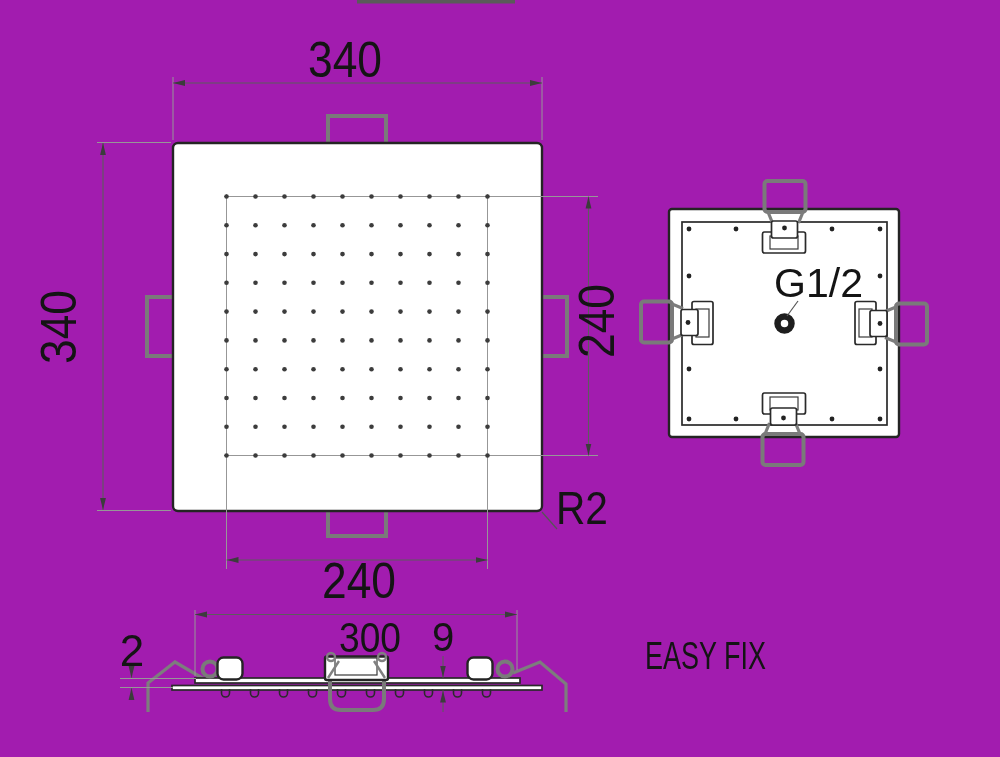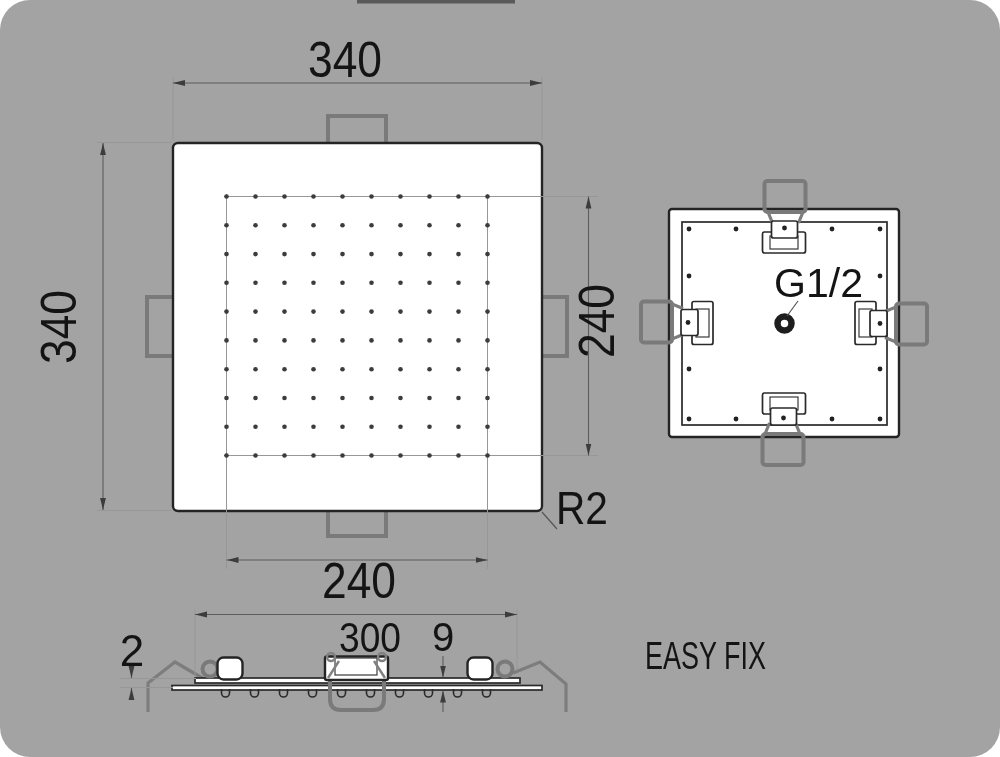--- a/index.html
+++ b/index.html
@@ -1,16 +1,16 @@
 <!DOCTYPE html>
 <html><head>
 <meta charset="utf-8">
 <style>
   html,body{margin:0;padding:0;background:#ffffff;}
-  .page{position:relative;width:1000px;height:757px;background:#a3a3a3;overflow:hidden;border-radius:30px;}
+  .page{position:relative;width:1000px;height:757px;background:#a21caf;overflow:hidden;}
   svg{display:block;}
   
   .o  {fill:none;stroke:#242424;stroke-width:2.4;}
   .o2 {fill:none;stroke:#2a2a2a;stroke-width:1.7;}
   .o3 {fill:none;stroke:#3a3a3a;stroke-width:1.2;}
   .wf {fill:#ffffff;}
   .g  {fill:none;stroke:#7a7a7a;stroke-width:4;}
   .g2 {fill:none;stroke:#7d7d7d;stroke-width:3.2;}
   .g3 {fill:none;stroke:#808080;stroke-width:2.4;}
   .dim{fill:none;stroke:#5d5d5d;stroke-width:1.1;}

